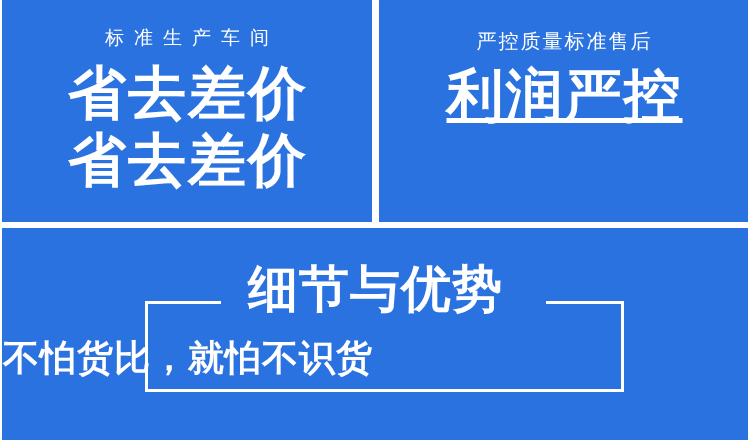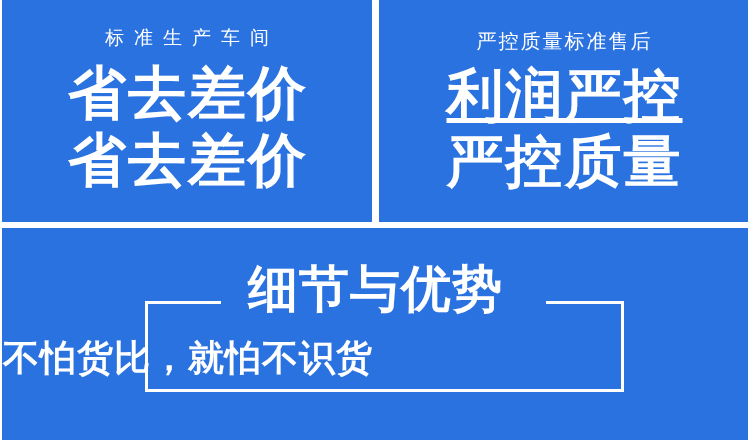--- a/index.html
+++ b/index.html
@@ -192,21 +192,20 @@
       <div class="eyebrow eyebrow-left">标准生产车间</div>
       <div class="headline l1">省去差价</div>
       <div class="headline l2">省去差价</div>
     </div>
   </div>
 
   <div class="panel panel-tr">
     <div class="panel-inner">
       <div class="eyebrow eyebrow-right">严控质量标准售后</div>
       <div class="headline headline-r l1">利润严控</div>
-      <div class="headline headline-r l2">严控质量</div>
     </div>
   </div>
 
   <div class="panel panel-bottom">
 
     <div class="frame-wrap">
       <div class="frame-top-left"></div>
       <div class="frame-top-right"></div>
       <div class="frame-left"></div>
       <div class="frame-right"></div>

